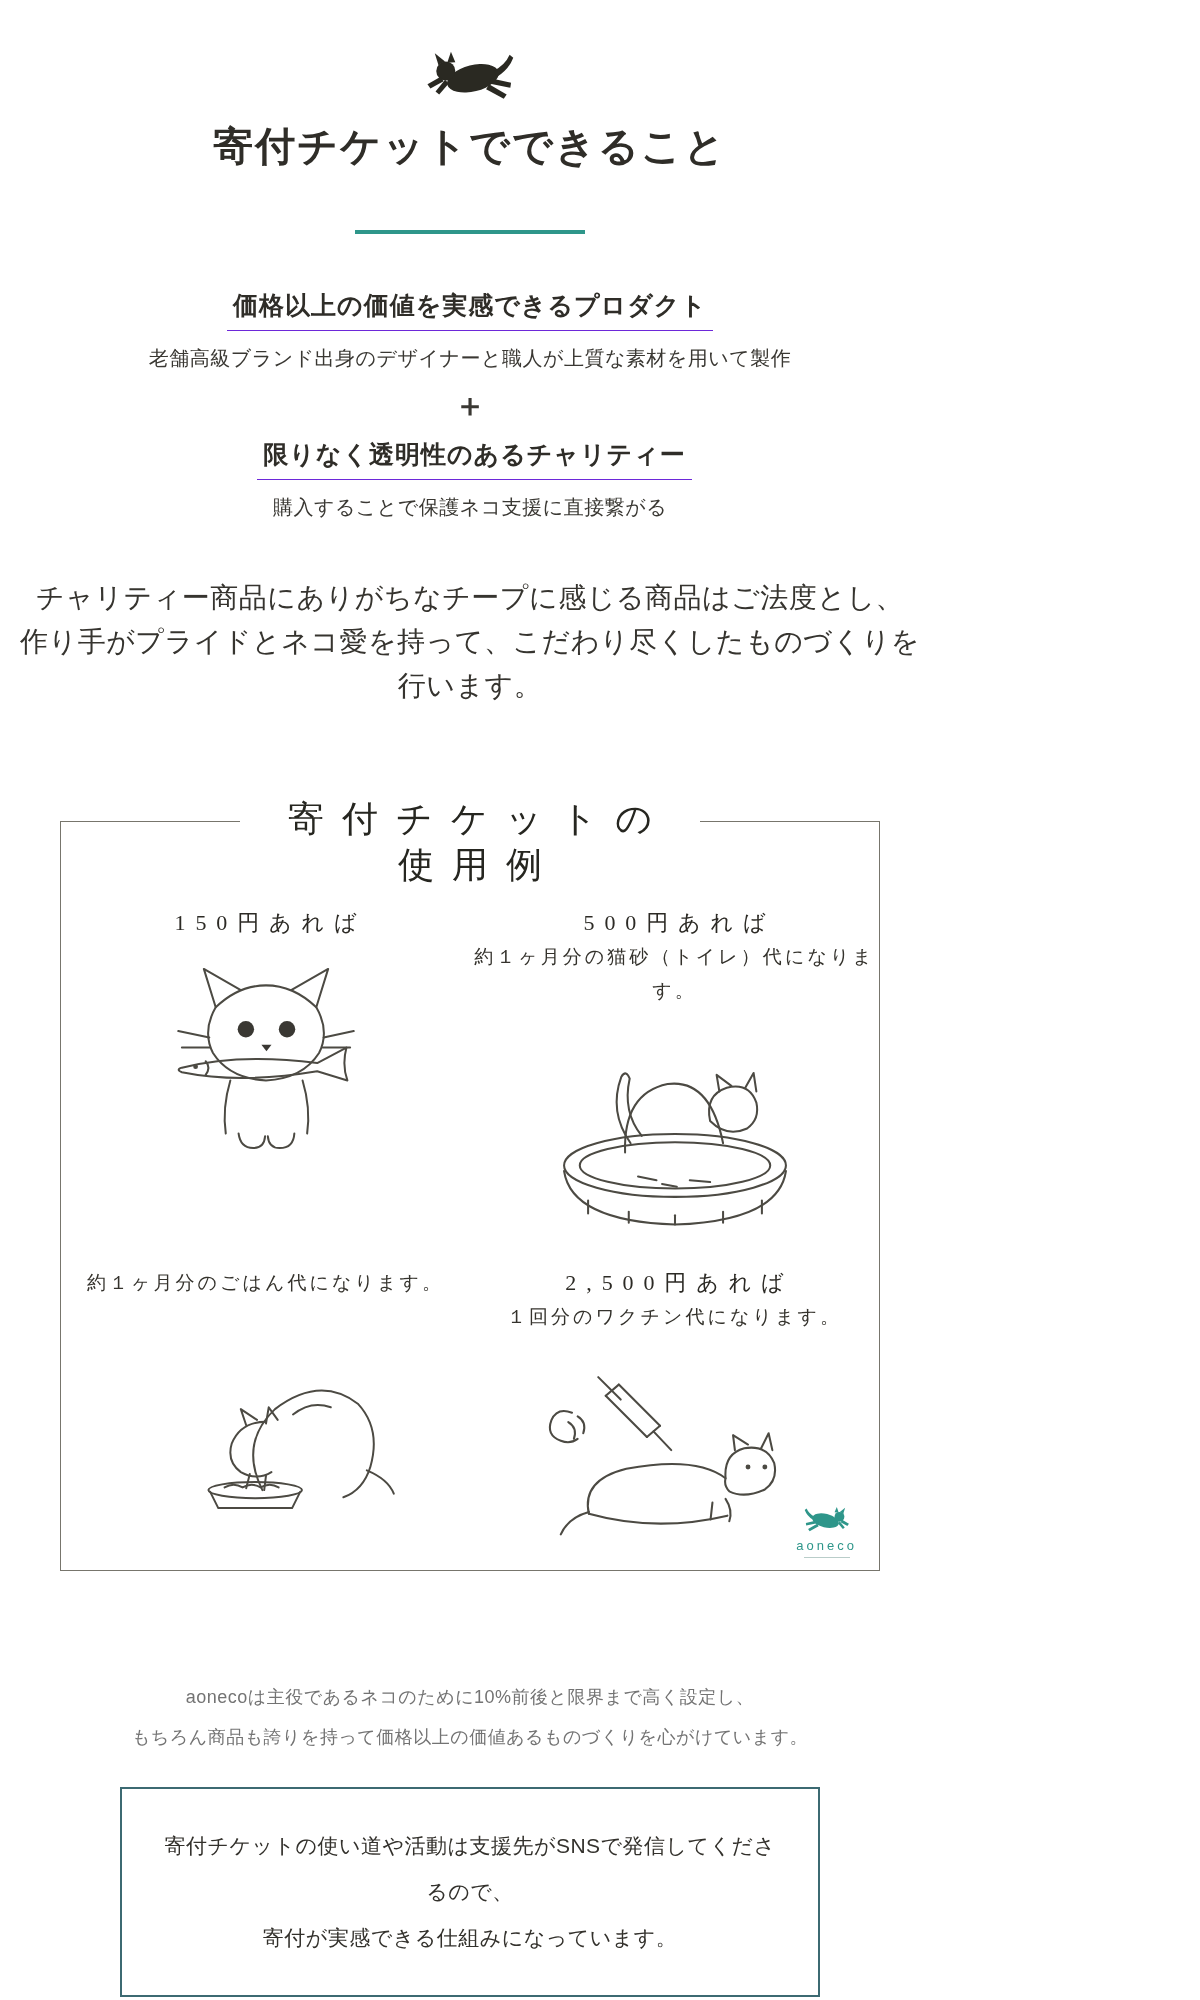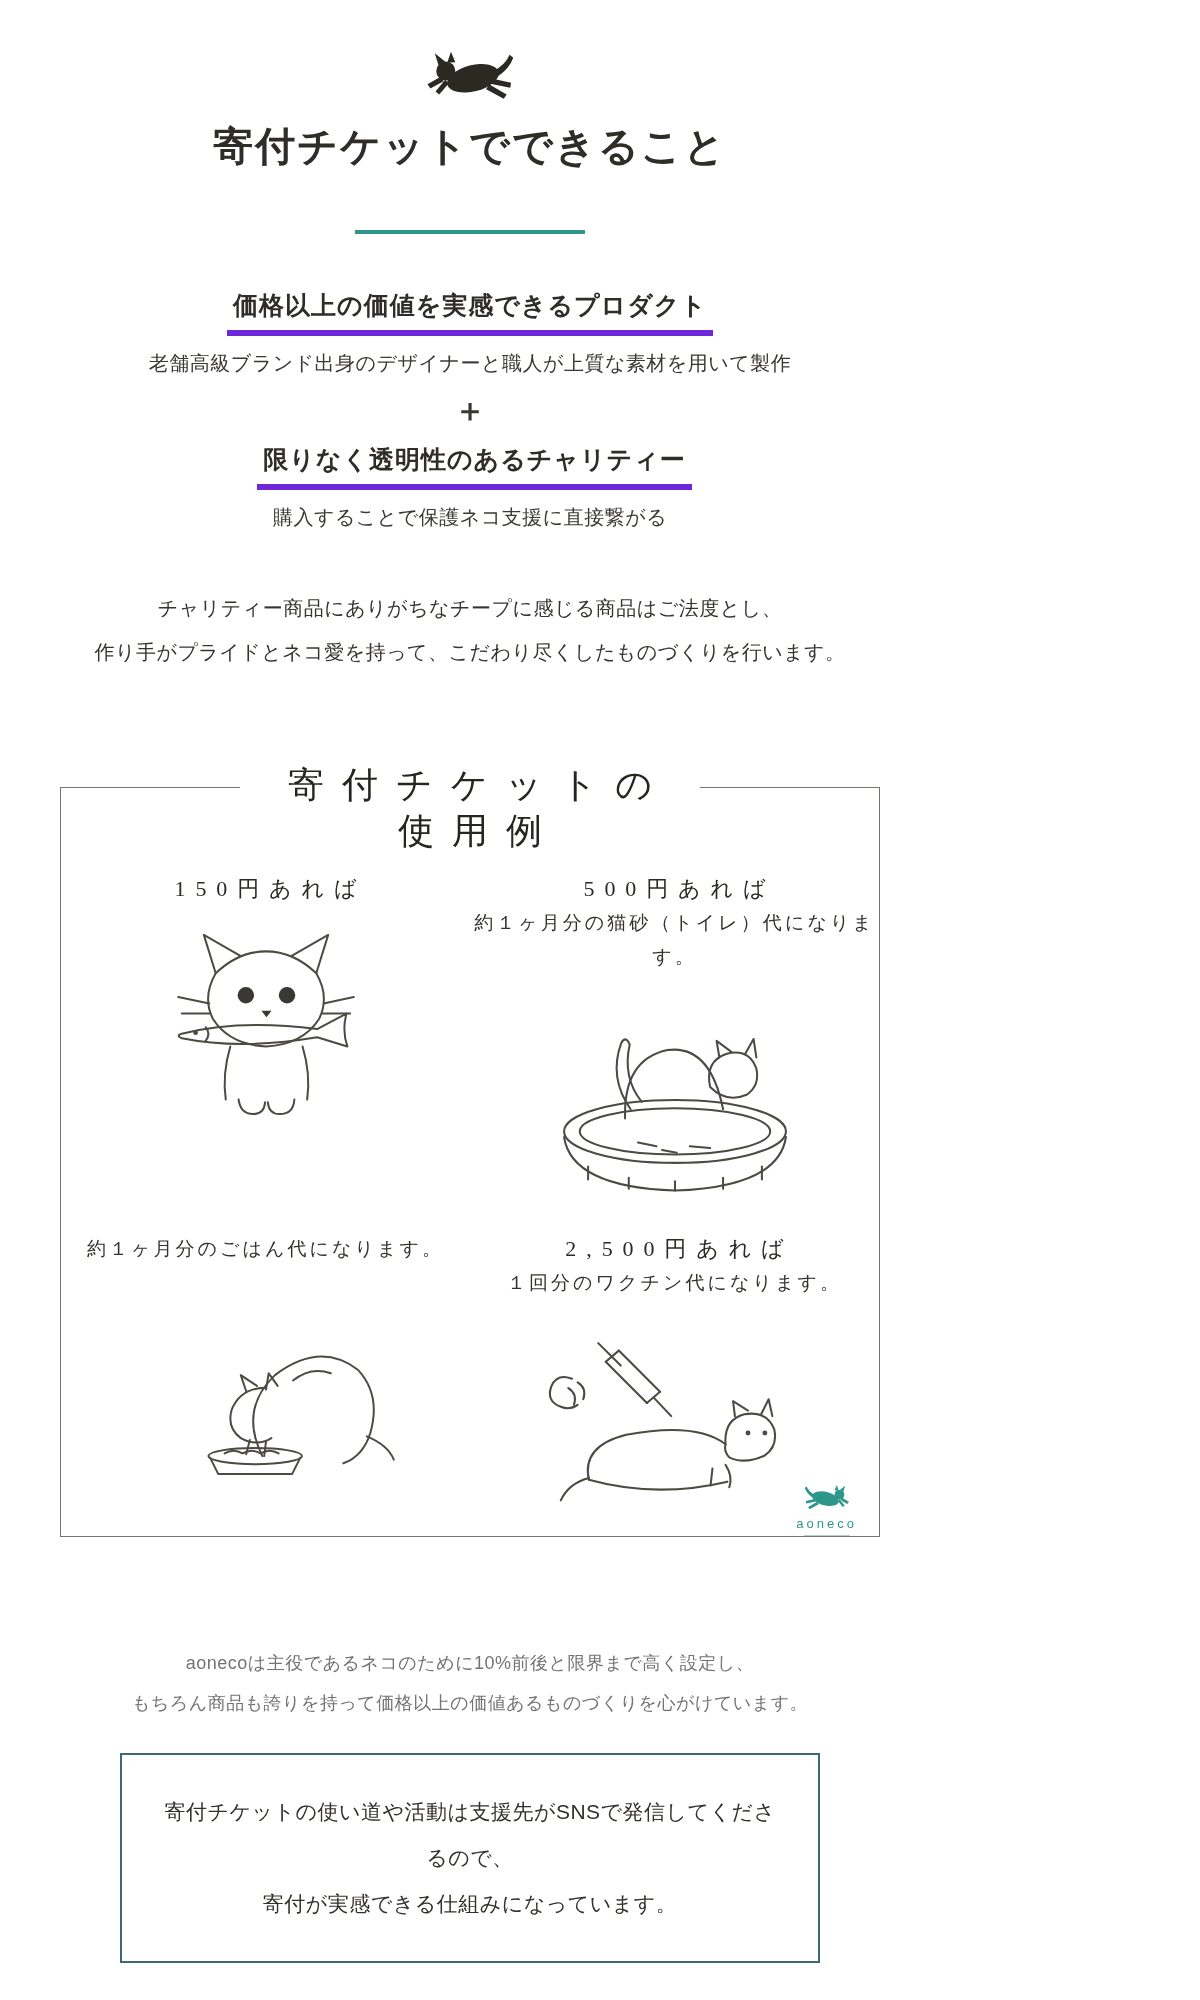--- a/index.html
+++ b/index.html
@@ -14,27 +14,27 @@
   .hero-cat{display:block;margin:46px auto 0;width:100px;height:66px;}
   .page-title{
     margin:8px 0 0;font-size:40px;line-height:52px;font-weight:700;
     letter-spacing:2px;color:#2f2d28;
   }
   .title-divider{width:230px;height:4px;background:#2e968a;margin:58px auto 0;}
 
   
   .prop-title{
     display:inline-block;margin:0;font-size:25px;line-height:34px;font-weight:700;
-    color:#2f2d28;border-bottom:6px solid #6d28d9;padding:0 6px 8px;letter-spacing:1px;
+    color:#2f2d28;border-bottom:1px solid #6d28d9;padding:0 6px 8px;letter-spacing:1px;
   }
   .mt-prop1{margin-top:54px;}
   .prop-desc{margin:14px 0 0;font-size:20px;line-height:26px;color:#3a3833;letter-spacing:0.5px;}
   .plus-sign{margin:18px 0 0;font-size:32px;line-height:32px;font-weight:600;color:#3a3833;}
   .mt-prop2{margin-top:16px;padding-left:9px;}
-  .policy{margin:56px 18px 0;font-size:20px;line-height:44px;color:#36342f;letter-spacing:0.5px;}
+  .policy{margin:56px 18px 0;font-size:28px;line-height:44px;color:#36342f;letter-spacing:0.5px;}
 
   
   .usage-box{
     position:relative;box-sizing:border-box;width:820px;margin:113px 0 0 60px;
     border:1px solid #77756c;padding-bottom:30px;text-align:center;
   }
   .usage-title{
     margin:-26px auto 8px;width:fit-content;background:#ffffff;padding:0 30px;
     font-family:"Liberation Serif","DejaVu Serif",serif;
     font-size:36px;line-height:46px;font-weight:400;color:#262620;
@@ -49,21 +49,21 @@
     font-size:22px;line-height:34px;color:#2c2a25;letter-spacing:0.45em;text-indent:0.45em;
   }
   .example-desc{
     margin:0;font-family:"Liberation Serif","DejaVu Serif",serif;
     font-size:19px;line-height:34px;color:#34322c;letter-spacing:0.16em;
   }
   .illo{display:block;margin:10px auto 0;}
   .illo-litter{margin-top:28px;}
   .illo-vaccine{margin-top:30px;}
 
-  .brand-logo{position:absolute;right:22px;bottom:0;text-align:right;}
+  .brand-logo{position:absolute;right:22px;bottom:12px;text-align:right;}
   .brand-logo svg{display:block;margin:0 auto;}
   .brand-name{
     margin:0;font-size:13px;line-height:16px;color:#2e968a;
     letter-spacing:3px;font-weight:500;
   }
   .brand-rule{width:46px;height:1px;background:#b9cdc9;margin:3px auto 0;}
 
   
   .ratio-note{margin:106px 0 0;font-size:18px;line-height:40px;color:#737373;letter-spacing:0.5px;}
   .sns-box{

